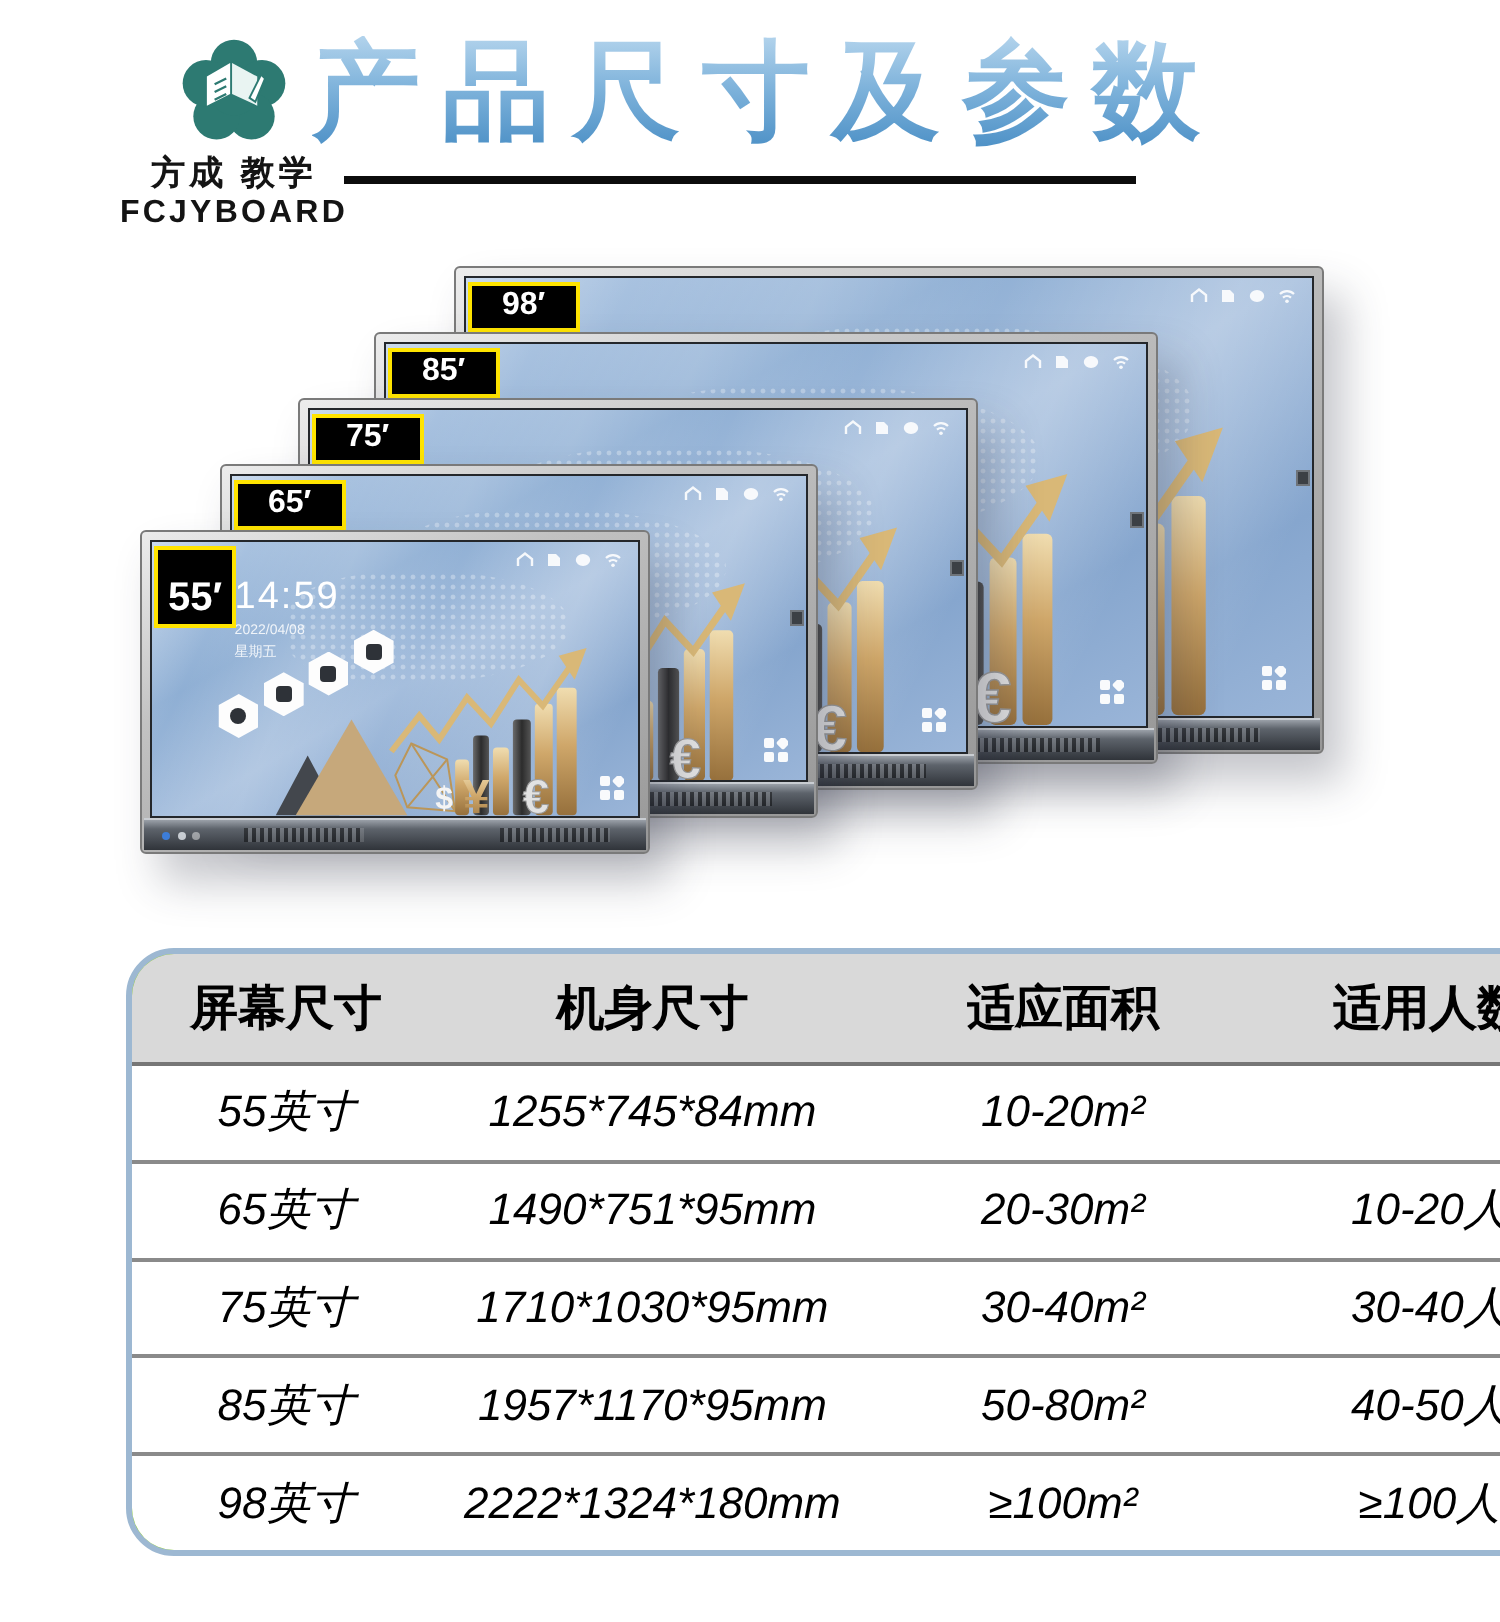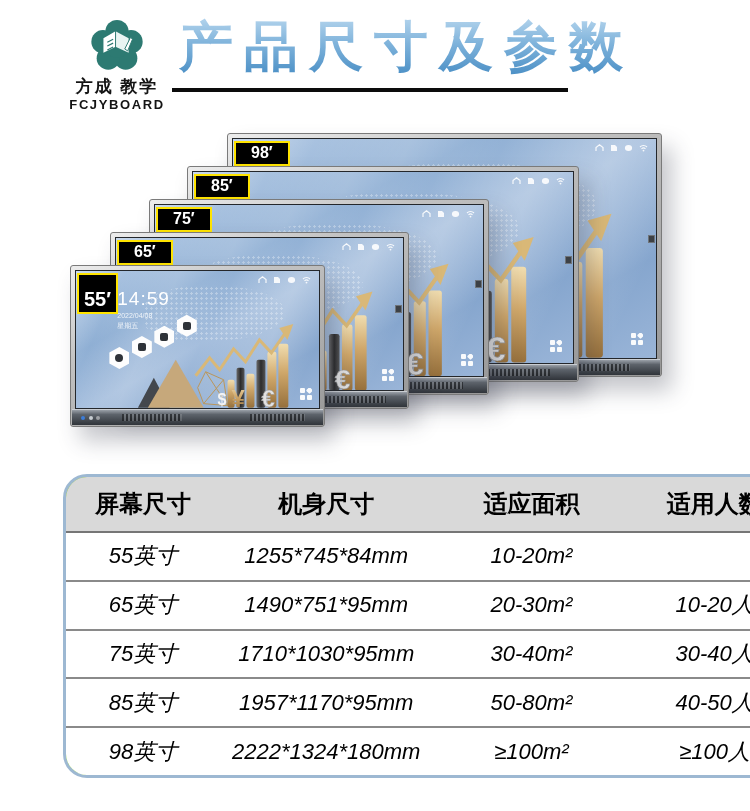--- a/index.html
+++ b/index.html
@@ -3,23 +3,23 @@
 <meta charset="utf-8">
 <style>
   html,body{margin:0;padding:0;background:#fff;}
   .page{position:relative;width:750px;height:811px;background:#fff;overflow:hidden;
         font-family:"Liberation Sans","DejaVu Sans",sans-serif;}
 
   
   .logo{position:absolute;left:58px;top:16px;width:118px;text-align:center;}
   .logo svg{display:block;margin:0 auto;}
   .logo-cn{font-size:17px;font-weight:bold;color:#141414;letter-spacing:2px;line-height:1.1;}
-  .logo-en{font-size:13px;font-weight:bold;color:#141414;letter-spacing:1.6px;line-height:1.2;}
-
-  .page-title{position:absolute;left:179px;top:18px;margin:0;font-size:54px;font-weight:bold;
+  .logo-en{font-size:16px;font-weight:bold;color:#141414;letter-spacing:1.6px;line-height:1.2;}
+
+  .page-title{position:absolute;left:156px;top:18px;margin:0;font-size:54px;font-weight:bold;
         letter-spacing:11px;line-height:1.05;white-space:nowrap;
         background:linear-gradient(180deg,#b2d3ec 0%,#7fb3db 45%,#4c90c6 100%);
         -webkit-background-clip:text;background-clip:text;color:#5c9ccf;-webkit-text-fill-color:transparent;}
   .title-underline{position:absolute;left:172px;top:88px;width:396px;height:4px;background:#0c0c0c;}
 
   
   .display{position:absolute;border:1px solid #7a7a7a;border-radius:3px;
         background:linear-gradient(155deg,#ececec 0%,#c2c2c2 35%,#979797 100%);
         box-shadow:10px 14px 22px rgba(45,50,70,.28);}
   .d98{left:227px;top:133px;width:433px;height:242px;z-index:1;}

